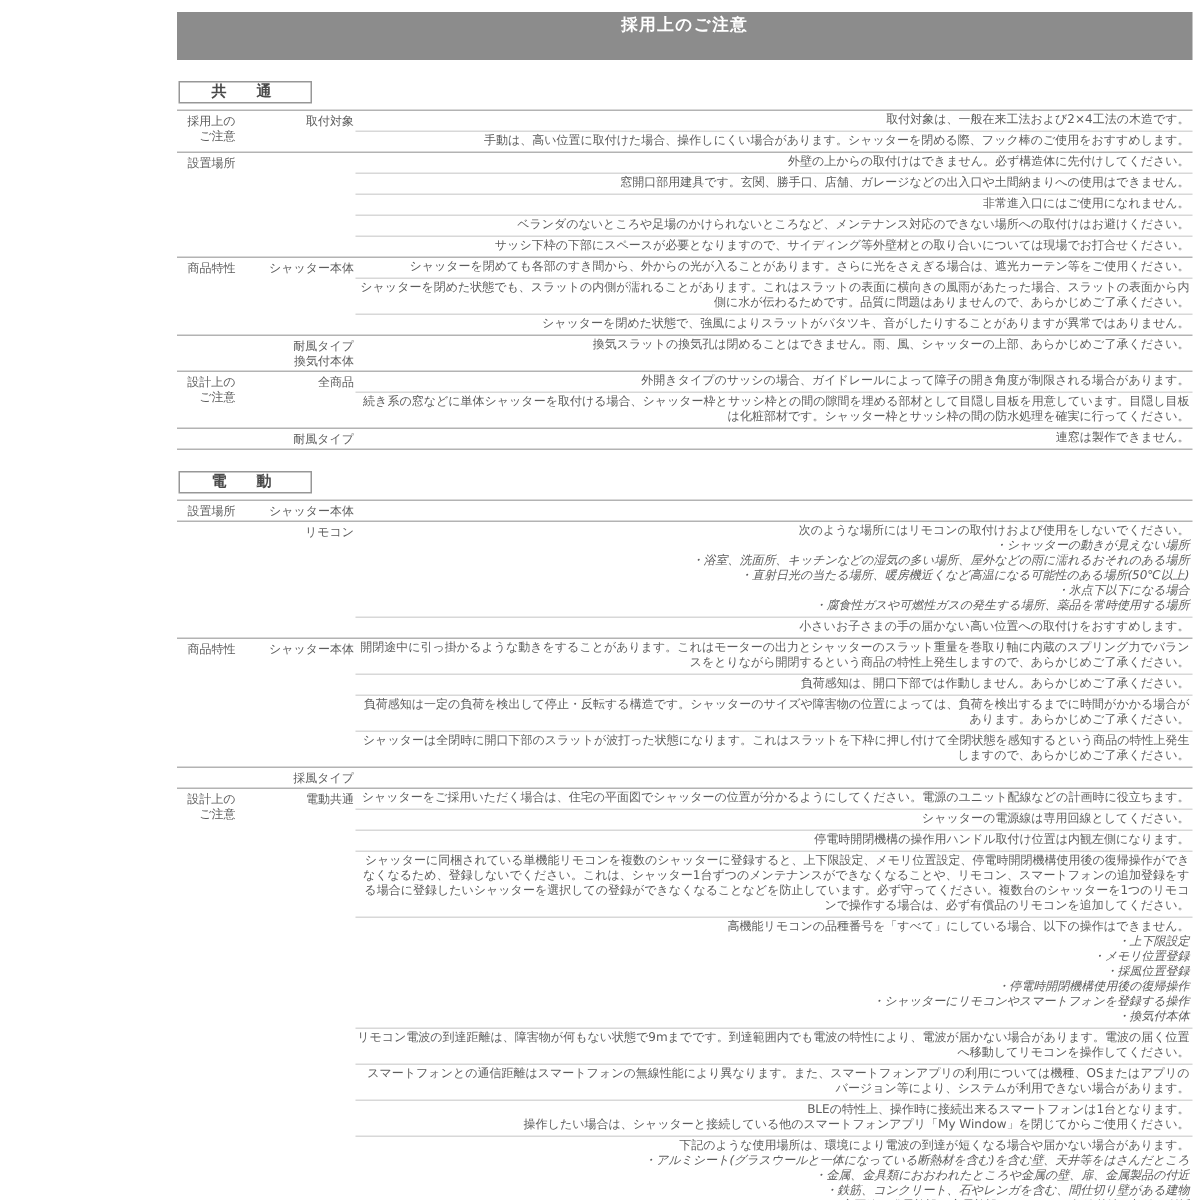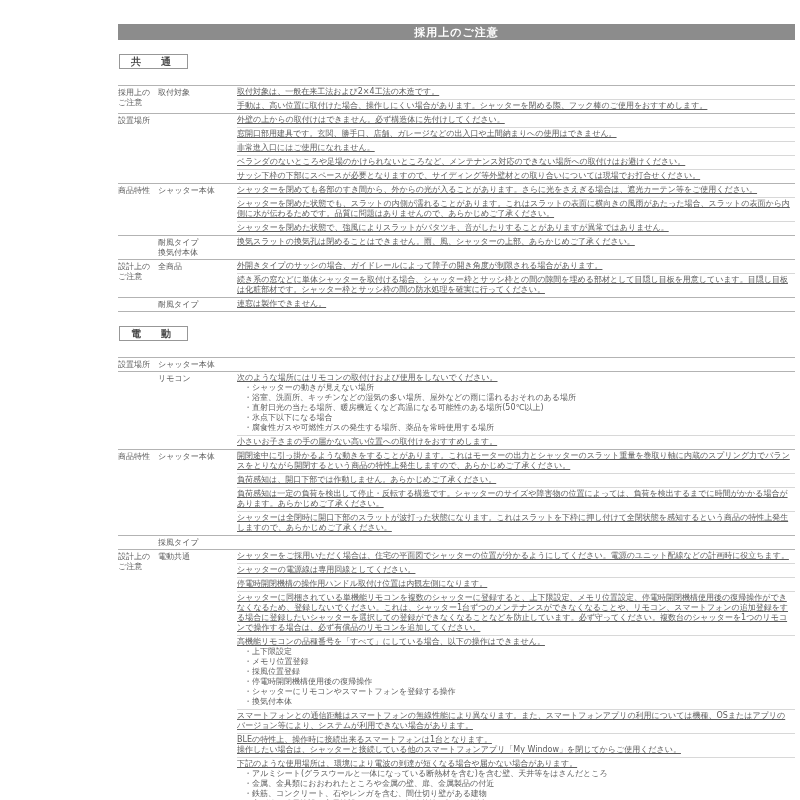--- a/index.html
+++ b/index.html
@@ -3,35 +3,35 @@
 <meta charset="utf-8">
 <style>
   :root{
     --header-bg:#8c8c8c; --header-text:#ffffff; --text:#5d5d5d;
     --rule-light:#d8d8d8; --rule-dark:#b3b3b3; --section-border:#979797;
   }
   *{box-sizing:border-box;}
   body{margin:0;background:#ffffff;font-family:"DejaVu Sans",sans-serif;}
   .page{width:800px;height:800px;background:#fff;overflow:hidden;position:relative;}
   .content{margin-left:118px;width:677px;padding-top:8px;}
-  .title-bar{height:16px;background:var(--header-bg);color:var(--header-text);
-    text-align:center;font-size:11px;font-weight:bold;line-height:18px;letter-spacing:1px;margin-top:16px;}
+  .title-bar{height:32px;background:var(--header-bg);color:var(--header-text);
+    text-align:center;font-size:11px;font-weight:bold;line-height:18px;letter-spacing:1px;}
   .section{margin-top:2px;}
   .section-title-box{display:inline-block;border:1px solid var(--section-border);
-    color:#4a4a4a;font-size:10px;font-weight:bold;padding:0 11px;line-height:13px;
-    margin:12px 0 16px 1px;letter-spacing:5px;}
-  .table{border-bottom:1px solid var(--rule-dark);}
+    color:#4a4a4a;font-size:10px;font-weight:bold;padding:0 21px;line-height:13px;
+    margin:12px 0 4px 1px;letter-spacing:5px;}
+  .table{border-bottom:1px solid var(--rule-dark);text-align:right;}
   .group{display:grid;grid-template-columns:40px 79px 1fr;border-top:1px solid var(--rule-dark);}
   .glabel{font-size:8px;color:var(--text);padding:2px 1px 1px 0;line-height:10px;white-space:pre-line;}
   .rows{min-width:0;}
   .row{border-top:1px solid var(--rule-light);padding:1px 2px 2px 0;font-size:8px;
     line-height:10px;color:var(--text);}
   .row:first-child{border-top:none;}
-  .row-text{white-space:pre-line;text-decoration:underline;}
-  .bullet{padding-left:7px;}
+  .row-text{white-space:pre-line;}
+  .bullet{padding-left:7px;font-style:italic;}
   .bullet::before{content:"・";}
 </style>
 </head>
 <body>
 
 <div class="page">
   <div class="content">
     <div class="title-bar">
       <span>採用上のご注意</span>
     </div>
@@ -183,20 +183,23 @@
                 <div class="row">
                   <div class="row-text">高機能リモコンの品種番号を「すべて」にしている場合、以下の操作はできません。</div>
                   <div class="bullet">上下限設定</div>
                   <div class="bullet">メモリ位置登録</div>
                   <div class="bullet">採風位置登録</div>
                   <div class="bullet">停電時開閉機構使用後の復帰操作</div>
                   <div class="bullet">シャッターにリモコンやスマートフォンを登録する操作</div>
                   <div class="bullet">換気付本体</div>
                 </div>
                 <div class="row">
+                  <div class="row-text">リモコン電波の到達距離は、障害物が何もない状態で9mまでです。到達範囲内でも電波の特性により、電波が届かない場合があります。電波の届く位置へ移動してリモコンを操作してください。</div>
+                </div>
+                <div class="row">
                   <div class="row-text">スマートフォンとの通信距離はスマートフォンの無線性能により異なります。また、スマートフォンアプリの利用については機種、OSまたはアプリのバージョン等により、システムが利用できない場合があります。</div>
                 </div>
                 <div class="row">
                   <div class="row-text">BLEの特性上、操作時に接続出来るスマートフォンは1台となります。
 操作したい場合は、シャッターと接続している他のスマートフォンアプリ「My Window」を閉じてからご使用ください。</div>
                 </div>
                 <div class="row">
                   <div class="row-text">下記のような使用場所は、環境により電波の到達が短くなる場合や届かない場合があります。</div>
                   <div class="bullet">アルミシート(グラスウールと一体になっている断熱材を含む)を含む壁、天井等をはさんだところ</div>
                   <div class="bullet">金属、金具類におおわれたところや金属の壁、扉、金属製品の付近</div>

